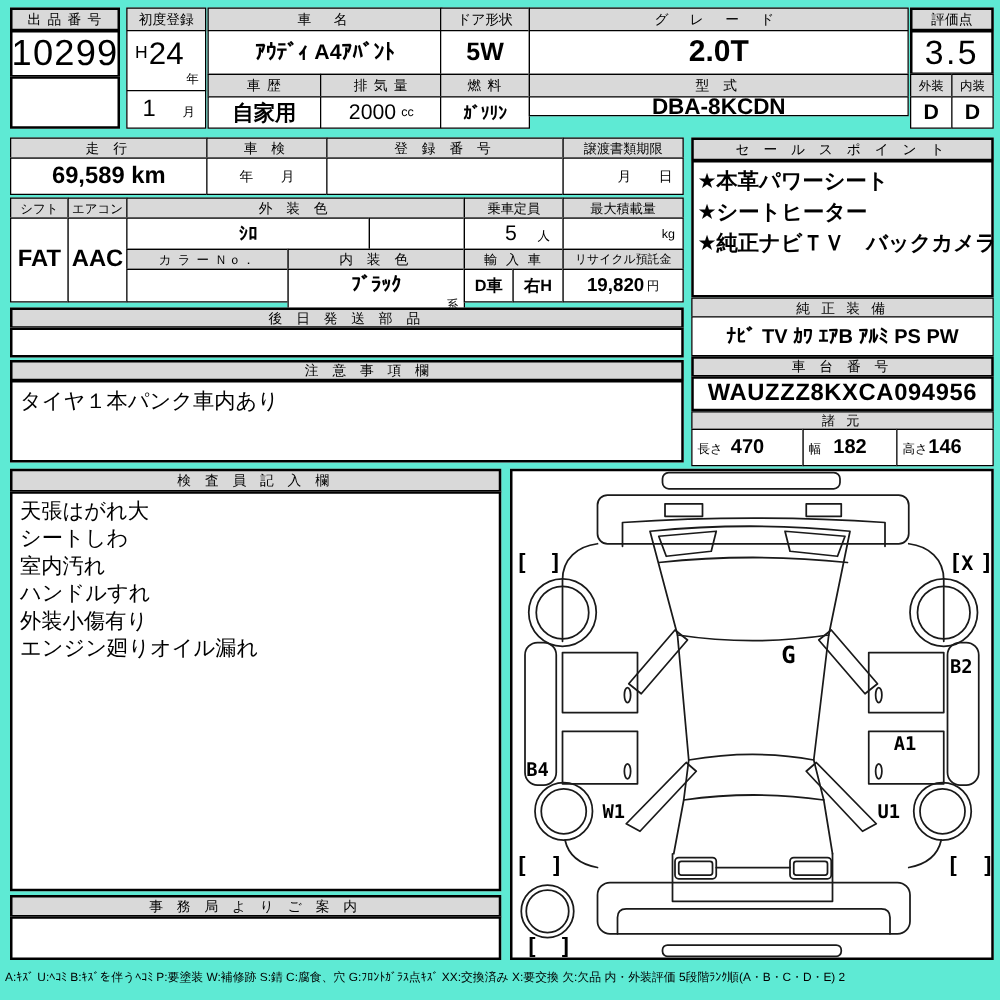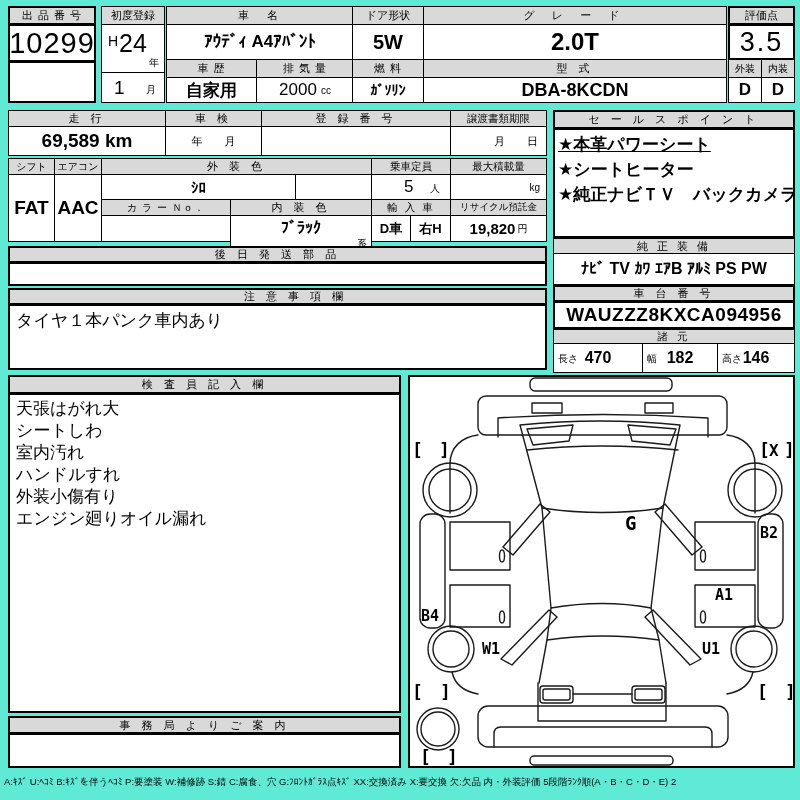--- a/index.html
+++ b/index.html
@@ -51,21 +51,21 @@
   </div>
 
   <div class="c h" style="left:352px;top:6px;width:72px;height:19px;letter-spacing:0;">ドア形状</div>
   <div class="c v bold" style="left:352px;top:24px;width:72px;height:36px;font-size:20px;">5W</div>
   <div class="c h" style="left:352px;top:59px;width:72px;height:19px;">燃 料</div>
   <div class="c v bold" style="left:352px;top:77px;width:72px;height:26px;font-size:14px;">ｶﾞｿﾘﾝ</div>
 
   <div class="c h" style="left:423px;top:6px;width:304px;height:19px;letter-spacing:7px;">グ レ ー ド</div>
   <div class="c v bold" style="left:423px;top:24px;width:304px;height:36px;font-size:24px;">2.0T</div>
   <div class="c h" style="left:423px;top:59px;width:304px;height:19px;letter-spacing:4px;">型 式</div>
-  <div class="c v bold" style="left:423px;top:77px;width:304px;height:26px;font-size:18px;">DBA-8KCDN</div>
+  <div class="c v bold" style="left:423px;top:77px;width:304px;height:16px;font-size:18px;">DBA-8KCDN</div>
 
   <div class="c h b2" style="left:728px;top:6px;width:67px;height:19px;letter-spacing:0;">評価点</div>
   <div class="c v b2" style="left:728px;top:24px;width:67px;height:36px;font-size:27px;font-weight:500;letter-spacing:2px;">3.5</div>
   <div class="c h" style="left:728px;top:59px;width:34px;height:19px;letter-spacing:0;font-size:10px;">外装</div>
   <div class="c h" style="left:761px;top:59px;width:34px;height:19px;letter-spacing:0;font-size:10px;">内装</div>
   <div class="c v bold" style="left:728px;top:77px;width:34px;height:26px;font-size:17px;">D</div>
   <div class="c v bold" style="left:761px;top:77px;width:34px;height:26px;font-size:17px;">D</div>
 
   <div class="c h" style="left:8px;top:110px;width:158px;height:17px;letter-spacing:4px;">走 行</div>
   <div class="c v" style="left:8px;top:126px;width:158px;height:30px;font-size:19px;font-weight:600;">69,589 km</div>
@@ -125,21 +125,21 @@
     <div>外装小傷有り</div>
     <div>エンジン廻りオイル漏れ</div>
   </div>
 
   <div class="c h b2" style="left:8px;top:716px;width:393px;height:18px;letter-spacing:4px;">事 務 局 よ り ご 案 内</div>
   <div class="c v b2" style="left:8px;top:733px;width:393px;height:35px;"></div>
 
   <div class="c h b2" style="left:553px;top:110px;width:242px;height:19px;letter-spacing:4px;">セ ー ル ス ポ イ ン ト</div>
   <div class="c b2" style="left:553px;top:128px;width:242px;height:110px;">
     <div style="padding:2px 3px;">
-      <div style="font-size:17px;font-weight:bold;line-height:25px;white-space:pre;text-decoration:underline;">★本革パワーシート</div>
+      <div style="font-size:17px;font-weight:bold;line-height:25px;white-space:pre;">★本革パワーシート</div>
       <div style="font-size:17px;font-weight:bold;line-height:25px;white-space:pre;">★シートヒーター</div>
       <div style="font-size:17px;font-weight:bold;line-height:25px;white-space:pre;">★純正ナビＴＶ　バックカメラ</div>
     </div>
   </div>
 
   <div class="c h" style="left:553px;top:238px;width:242px;height:16px;letter-spacing:3px;">純 正 装 備</div>
   <div class="c v bold" style="left:553px;top:253px;width:242px;height:32px;font-size:16px;">ﾅﾋﾞ TV ｶﾜ ｴｱB ｱﾙﾐ PS PW</div>
 
   <div class="c h b2" style="left:553px;top:285px;width:242px;height:17px;letter-spacing:4px;">車 台 番 号</div>
   <div class="c v bold b2" style="left:553px;top:301px;width:242px;height:28px;font-size:19px;letter-spacing:0.5px;">WAUZZZ8KXCA094956</div>

